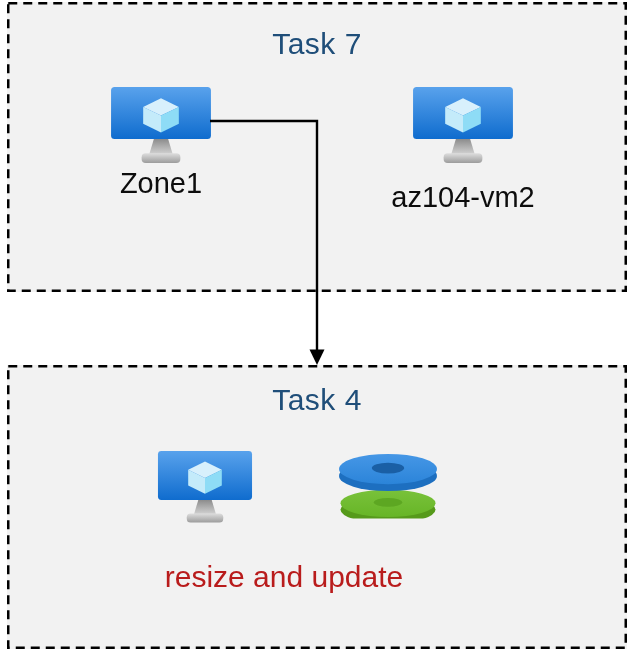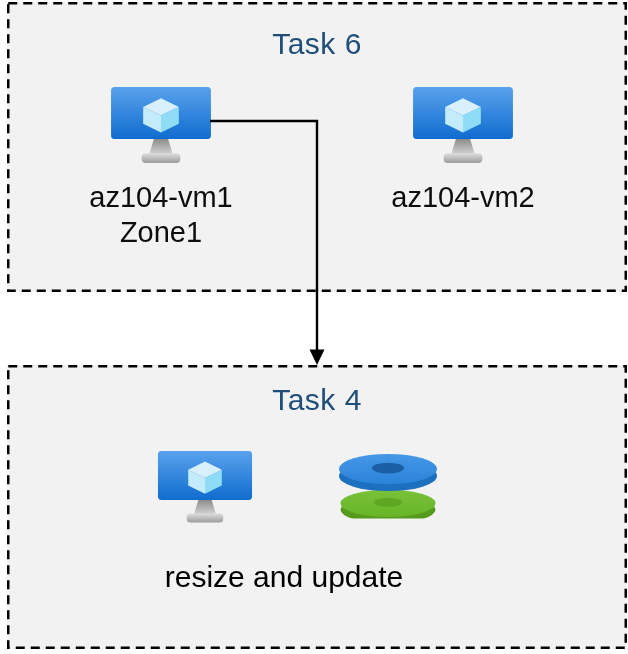--- a/index.html
+++ b/index.html
@@ -50,21 +50,21 @@
   }
   .vm-label.first { margin-top: 14px; }
   .t2-vm-icon   { position: absolute; left: 150px; top: 85px; }
   .t2-disk-icon { position: absolute; left: 330px; top: 83px; }
   .t2-caption {
     position: absolute;
     left: 277px;
     top: 195px;
     transform: translateX(-50%);
     font-size: 30px;
-    color: #000000;
+    color: #b91c1c;
     white-space: nowrap;
   }
   .overlay {
     position: absolute;
     left: 0; top: 0;
     width: 628px; height: 654px;
     pointer-events: none;
   }
   .defs-holder { position: absolute; width: 0; height: 0; overflow: hidden; }
 </style>
@@ -110,27 +110,26 @@
       <ellipse cx="52" cy="28.5" rx="50" ry="15.5" fill="#1d6fc0"></ellipse>
       <ellipse cx="52" cy="21.5" rx="50" ry="15.5" fill="url(#gBlueTop)"></ellipse>
       <ellipse cx="52" cy="20.5" rx="16.5" ry="5.5" fill="#1a5fa5"></ellipse>
     </symbol>
   </defs>
 </svg>
 
 <div class="canvas">
 
   <div class="task-box box1">
-    <div class="task-title">Task 6</div>
+    <div class="task-title">Task 7</div>
 
     <div class="vm-group g1">
       <svg width="102" height="79.5" viewBox="0 0 100 78">
         <use href="#vm-icon"></use>
       </svg>
-      <div class="vm-label first">az104-vm1</div>
       <div class="vm-label">Zone1</div>
     </div>
 
     <div class="vm-group g2">
       <svg width="102" height="79.5" viewBox="0 0 100 78">
         <use href="#vm-icon"></use>
       </svg>
       <div class="vm-label first">az104-vm2</div>
     </div>
   </div>

